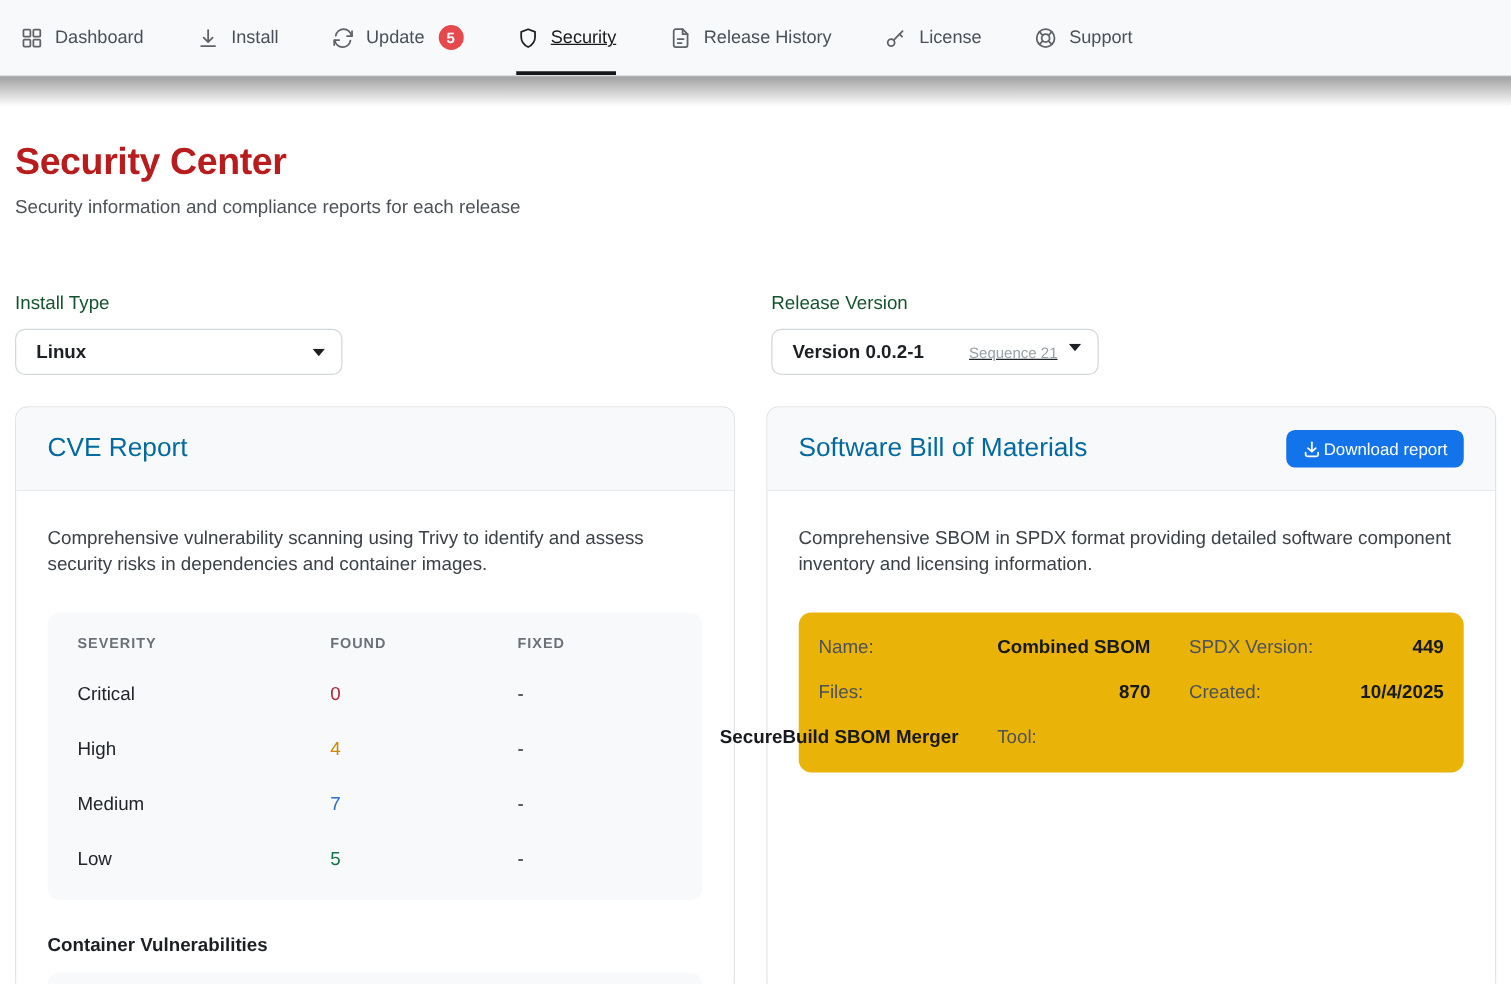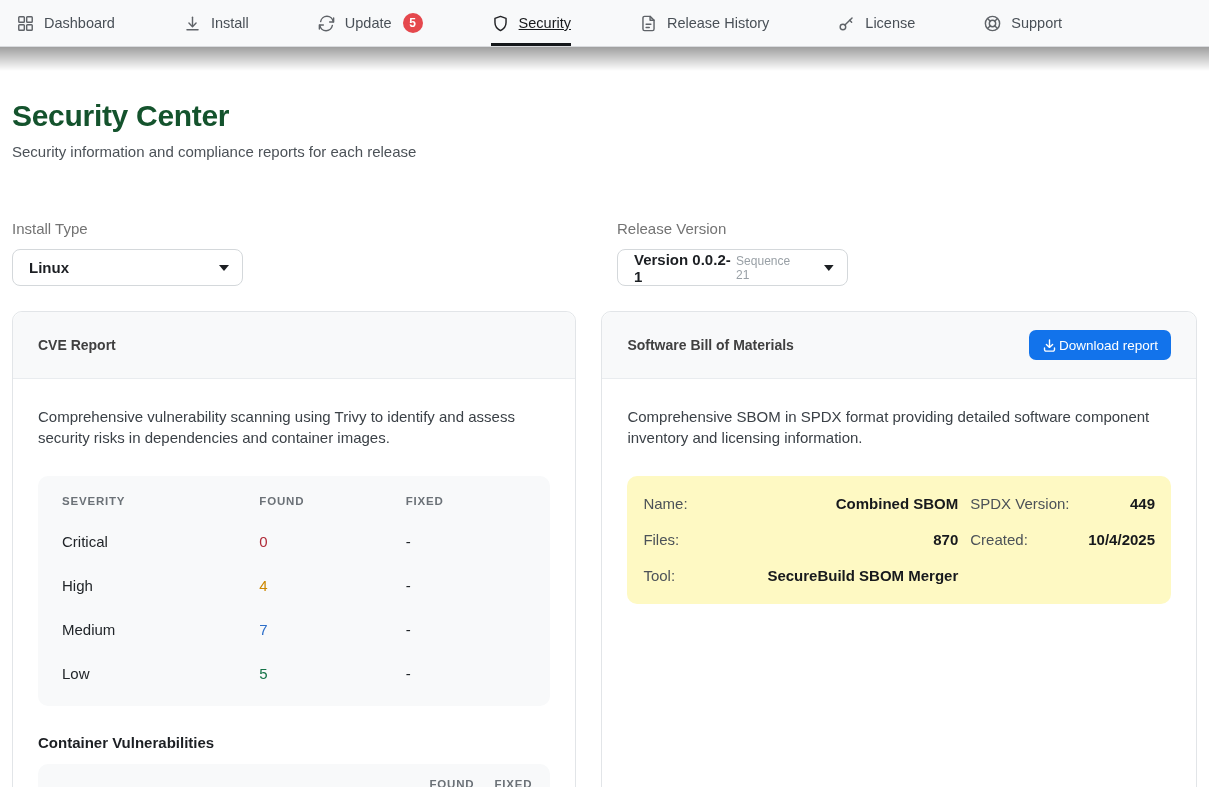--- a/index.html
+++ b/index.html
@@ -5,63 +5,63 @@
   * { box-sizing: border-box; }
   html,body { margin:0; padding:0; }
   body {
     width:1209px; height:787px; overflow:hidden;
     background:#ffffff; color:#212529;
     font-family:"Liberation Sans","DejaVu Sans",sans-serif;
   }
 
   
   .navbar {
-    height:47px; background:#f8f9fa; border-bottom:1px solid #d9dbde;
-    display:flex; align-items:center; padding:0 16px; gap:68px;
+    height:61px; background:#f8f9fa; border-bottom:1px solid #d9dbde;
+    display:flex; align-items:center; padding:0 16px; gap:42px;
   }
   .nav-item {
     display:flex; align-items:center; gap:9px; height:100%;
     color:#495057; font-size:14.5px; font-weight:500; cursor:pointer; white-space:nowrap;
   }
   .nav-item svg { width:19px; height:19px; stroke:#5f6368; }
   .nav-item.active { color:#17191c; box-shadow: inset 0 -3px 0 0 #15181b; text-decoration: underline; }
   .nav-item.active svg { stroke:#202124; }
   .badge {
     background:#e5484d; color:#fff; min-width:20px; height:20px; border-radius:10px;
     display:flex; align-items:center; justify-content:center;
     font-size:12px; font-weight:700; margin-left:2px; padding:0 5px;
   }
   .scroll-shadow { height:24px; background:linear-gradient(to bottom,#9f9f9f,#ffffff); }
 
   
   .content { padding:0 12px; }
-  .page-title { font-size:30px; font-weight:700; margin:28px 0 10px; letter-spacing:-0.3px; color:#14532d; }
+  .page-title { font-size:30px; font-weight:700; margin:28px 0 10px; letter-spacing:-0.3px; color:#b91c1c; }
   .page-subtitle { font-size:15px; color:#4c5258; margin:0 0 60px; }
 
   
   .filters { display:grid; grid-template-columns:1fr 1fr; gap:25px; margin-bottom:25px; }
-  .filter-label { font-size:15px; color:#737373; margin-bottom:12px; }
+  .filter-label { font-size:15px; color:#14532d; margin-bottom:12px; }
   .select {
-    width:231px; height:37px; background:#fff;
+    width:262px; height:37px; background:#fff;
     border:1px solid #d4d8db; border-radius:8px;
     display:flex; align-items:center; justify-content:space-between;
     padding:0 13px 0 16px; cursor:pointer;
   }
   .select-value { font-size:15px; font-weight:700; color:#1c1f23; }
-  .select-right { display:flex; align-items:center; gap:20px; }
+  .select-right { display:flex; align-items:flex-start; gap:9px;text-decoration:underline; }
   .select-meta { font-size:12px; color:#99a0a6; }
 
   
   .cards { display:grid; grid-template-columns:1fr 1fr; gap:25px; align-items:stretch; }
   .card { border:1px solid #e2e5e8; border-radius:10px; background:#fff; min-height:560px; }
   .card-header {
     background:#f8f9fa; border-bottom:1px solid #e9ecef; border-radius:10px 10px 0 0;
     height:67px; padding:0 25px; display:flex; align-items:center; justify-content:space-between;
   }
-  .card-title { font-size:14px; font-weight:700; color:#404040; }
+  .card-title { font-size:21px; font-weight:400; color:#0369a1; }
   .card-body { padding:27px 25px; }
   .card-desc { font-size:15px; line-height:1.42; color:#3b4147; margin:0 0 27px; max-width:525px; }
 
   
   .sev-table { background:#f8f9fa; border-radius:10px; padding:6px 0 10px; }
   .sev-row { display:grid; grid-template-columns:42.5% 31.5% 26%; padding:0 24px; height:44px; align-items:center; font-size:15px; }
   .sev-row.head { height:38px; font-size:11.5px; font-weight:700; color:#6b7177; letter-spacing:0.8px; }
   .found-val { font-weight:500; }
   .found-critical { color:#b02a37; }
   .found-high { color:#cc8800; }
@@ -77,22 +77,22 @@
   .c-fixed { width:58px; text-align:right; }
 
   
   .btn-download {
     background:#1273eb; color:#fff; border:none; border-radius:7px;
     height:30px; padding:0 13px; display:flex; align-items:center; gap:2px;
     font-size:13.5px; font-weight:500; font-family:inherit; cursor:pointer;
   }
   .btn-download svg { width:15px; height:15px; stroke:#fff; }
   .sbom-grid {
-    background:#fef9c3; border-radius:10px; padding:10px 16px;
-    display:grid; grid-template-columns:112px 1fr 106px 1fr; column-gap:12px;
+    background:#eab308; border-radius:10px; padding:10px 16px;
+    display:grid; grid-template-columns:112px 1fr 106px 1fr; column-gap:31px;
   }
   .sbom-cell { height:36px; display:flex; align-items:center; font-size:15px; }
   .sbom-label { color:#4c5258; }
   .sbom-value { justify-content:flex-end; font-weight:700; color:#17191c; white-space:nowrap; }
 </style>
 </head>
 <body>
 
 <nav class="navbar">
   <div class="nav-item">
@@ -255,20 +255,20 @@
           <span class="sbom-cell sbom-label">Name:</span>
           <span class="sbom-cell sbom-value">Combined SBOM</span>
           <span class="sbom-cell sbom-label">SPDX Version:</span>
 
           <span class="sbom-cell sbom-value">449</span>
           <span class="sbom-cell sbom-label">Files:</span>
           <span class="sbom-cell sbom-value">870</span>
 
           <span class="sbom-cell sbom-label">Created:</span>
           <span class="sbom-cell sbom-value">10/4/2025</span>
+          <span class="sbom-cell sbom-value">SecureBuild SBOM Merger</span>
           <span class="sbom-cell sbom-label">Tool:</span>
-          <span class="sbom-cell sbom-value">SecureBuild SBOM Merger</span>
         </div>
       </div>
     </section>
 
   </div>
 </main>
 
 </body></html>

